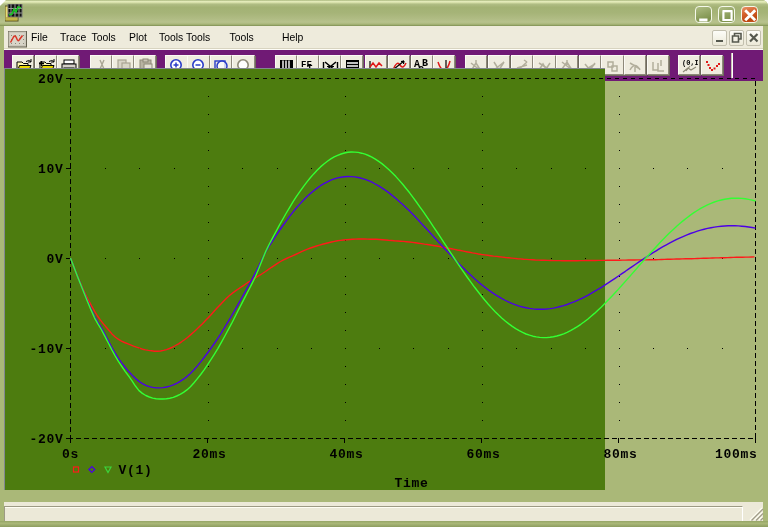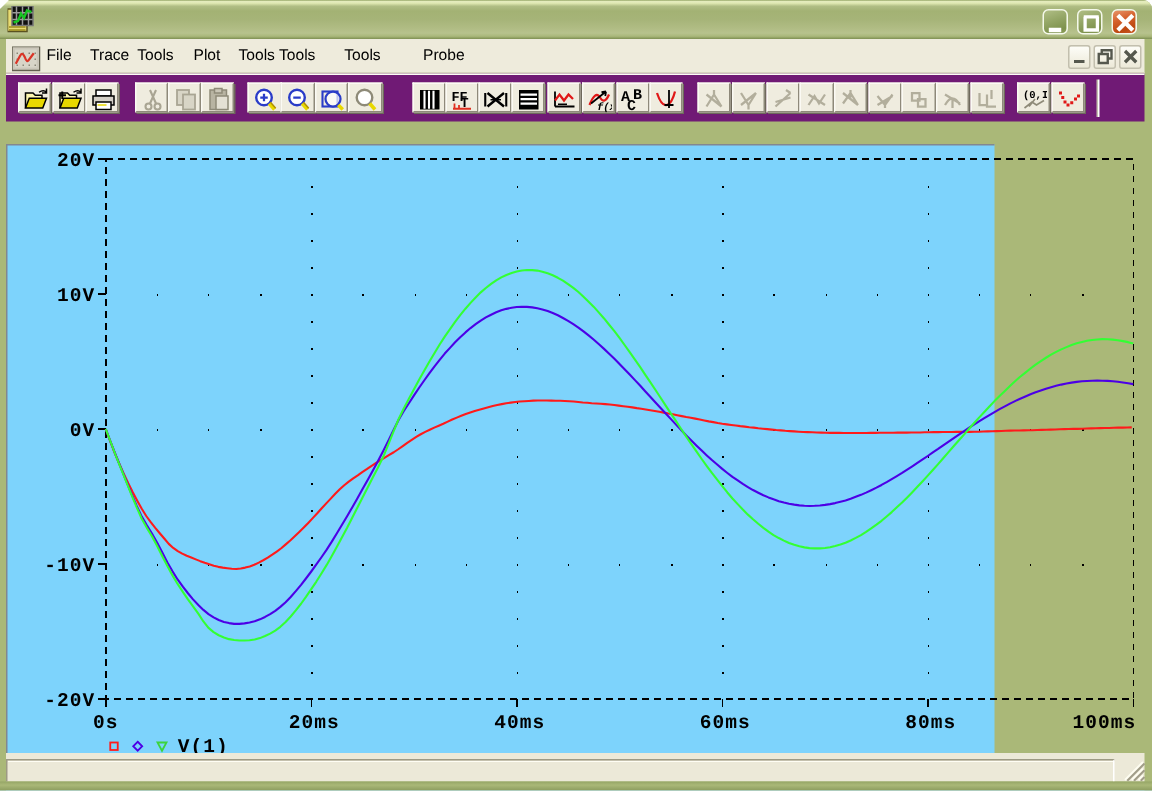--- a/index.html
+++ b/index.html
@@ -23,21 +23,21 @@
 .mdib{position:absolute;top:4px;width:15px;height:16px;background:linear-gradient(180deg,#fdfdf8,#ece9d8);
  border:1px solid #c2bfae;border-radius:2px}
 
 #toolbar{position:absolute;left:4px;top:49px;width:759px;height:32px;background:#701a75;border-top:1px solid #fdfcf6}
 .tb{position:absolute;top:5px;width:22.4px;height:19.5px;background:#efecdf;
  border:1px solid;border-color:#fbfaf4 #8e897a #8e897a #fbfaf4;box-shadow:1px 1px 0 #6e695c}
 .tb svg{position:absolute;left:2px;top:1.5px}
 #tbsep{position:absolute;left:727px;top:3px;width:2px;height:25px;
  border-left:1px solid #c6c2b0;border-right:1px solid #fff}
 
-#plotwin{position:absolute;left:4px;top:96px;width:659px;height:421.5px;background:#7dd3fc;
+#plotwin{position:absolute;left:4px;top:68px;width:601px;height:421.5px;background:#4d7c0f;
  border-top:1px solid #828790;border-left:1px solid #828790}
 
 #statgap{position:absolute;left:4px;top:502px;width:759px;height:4px;background:#ece9d8}
 #status{position:absolute;left:4px;top:506px;width:759px;height:15px;background:#ece9d8}
 #spane{position:absolute;left:0px;top:0px;width:739px;height:15px;
  border-top:1px solid #9d9a84;border-left:1px solid #9d9a84;
  border-right:1px solid #fff;box-shadow:inset 0 1px 0 #fffef4}
 #bbord{position:absolute;left:0;top:521px;width:768px;height:6px;
  background:linear-gradient(180deg,#95a565,#aab878 40%,#8d9d5f 100%)}
 #lbord{position:absolute;left:0;top:26px;width:4px;height:501px;background:#aab878}
@@ -92,21 +92,21 @@
       </g>
   <path d="M2.5 11.5 L5.5 6 Q7 3.5 8.5 7 Q10 11.5 11.5 8.5 L14.5 4.5" stroke="#da3426" stroke-width="1.5" fill="none"></path>
  </svg>
  <span class="mi" style="left:27px">File</span>
  <span class="mi" style="left:56px">Trace</span>
  <span class="mi" style="left:87.5px">Tools</span>
  <span class="mi" style="left:125px">Plot</span>
  <span class="mi" style="left:155px">Tools</span>
  <span class="mi" style="left:182px">Tools</span>
  <span class="mi" style="left:225.5px">Tools</span>
- <span class="mi" style="left:278px">Probe</span>
+ <span class="mi" style="left:278px">Help</span>
  <div class="mdib" style="left:707.8px"><svg width="14" height="14">
         <path d="M3 10 H10" stroke="#55584e" stroke-width="2"></path>
       </svg></div>
  <div class="mdib" style="left:725px"><svg width="14" height="14">
         <path d="M4.5 5 V2.5 H11 V8 H8.5 M2.5 5 H8.5 V11 H2.5 Z" fill="none" stroke="#55584e" stroke-width="1.6"></path>
       </svg></div>
  <div class="mdib" style="left:742.3px"><svg width="14" height="14">
         <path d="M3 3 L10.5 10.5 M10.5 3 L3 10.5" stroke="#55584e" stroke-width="2.2"></path>
       </svg></div>
 </div>

